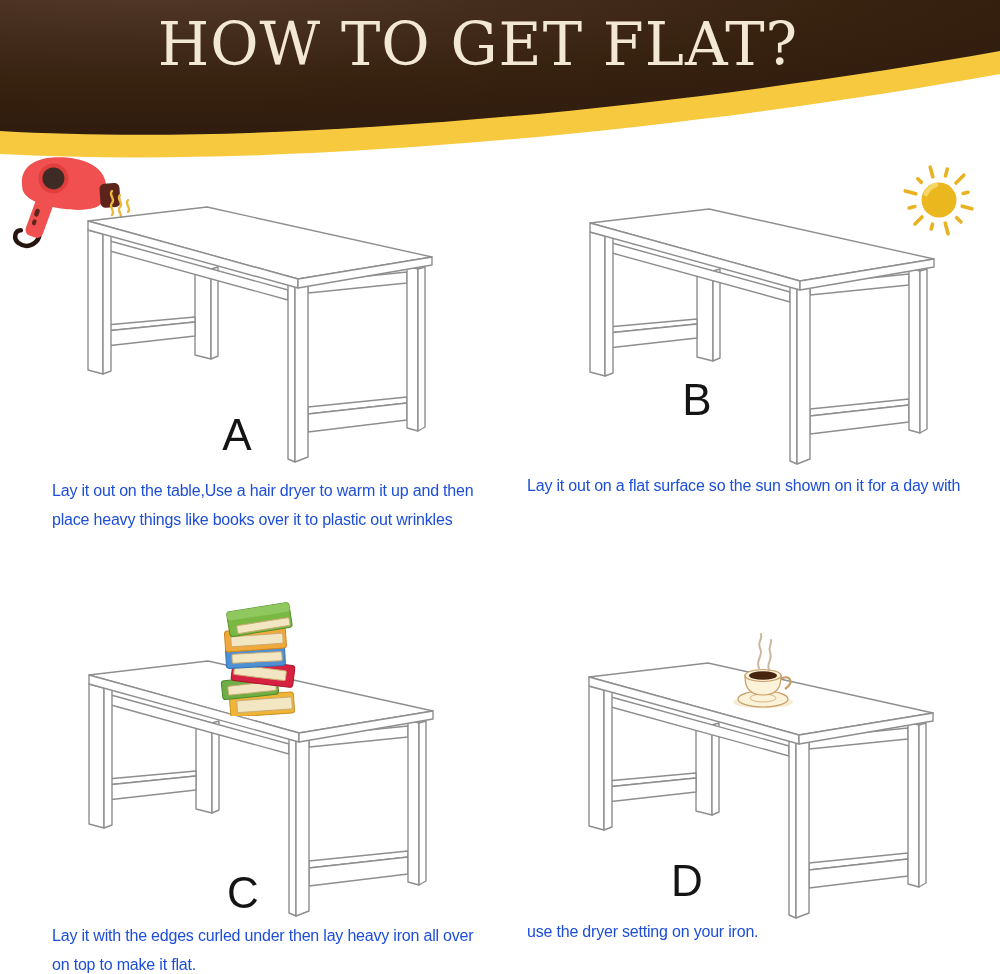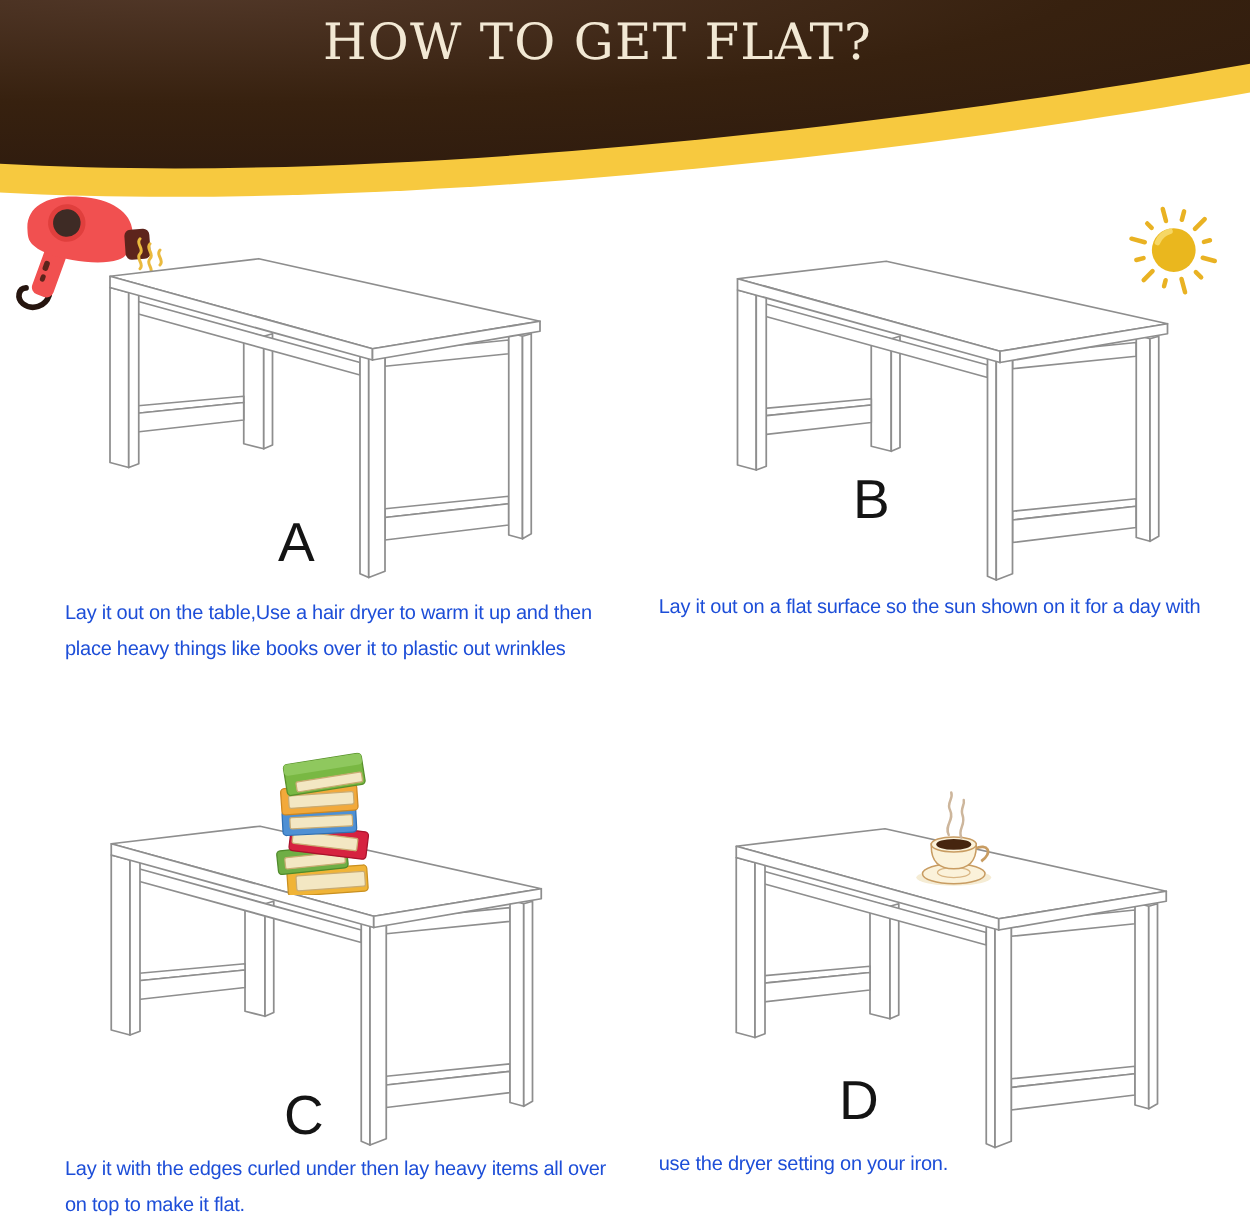--- a/index.html
+++ b/index.html
@@ -1,20 +1,20 @@
 <!DOCTYPE html>
 <html><head>
 <meta charset="utf-8">
 <style>
   html,body{margin:0;padding:0;background:#fff;}
   .page{position:relative;width:1000px;height:974px;background:#ffffff;
         font-family:"Liberation Sans",sans-serif;overflow:hidden;}
   .header-svg{position:absolute;top:0;left:0;display:block;}
   .title{position:absolute;top:10px;left:478px;transform:translateX(-50%);
-         font-family:"DejaVu Serif",serif;font-size:40px;line-height:1.2;
+         font-family:"DejaVu Serif",serif;font-size:59px;line-height:1.2;
          letter-spacing:1px;color:#F2E8D4;white-space:nowrap;font-weight:400;}
   .desk{position:absolute;width:370px;height:275px;}
   .desk.pos-a{left:70px;top:195px}
   .desk.pos-b{left:572px;top:197px}
   .desk.pos-c{left:71px;top:649px}
   .desk.pos-d{left:571px;top:651px}
   .step-label{position:absolute;width:60px;text-align:center;font-size:44px;
               line-height:1.15;color:#141414;}
   .lbl-a{left:207px;top:410px}
   .lbl-b{left:667px;top:375px}
@@ -178,21 +178,21 @@
       </g>
       <g transform="rotate(-9 40 18)">
         <rect x="8" y="5" width="63" height="25" rx="3" fill="#79B843" stroke="#578F2A"></rect>
         <rect x="8" y="5" width="63" height="9" rx="3" fill="#8FC85E"></rect>
         <rect x="16" y="20" width="53" height="8" rx="1.5" fill="#F3E7C3" stroke="#C9AB72"></rect>
       </g>
     </svg>
 
     <div class="step-label lbl-c">C</div>
     <div class="caption cap-c">
-      <div>Lay it with the edges curled under then lay heavy items all over</div>
+      <div>Lay it with the edges curled under then lay heavy iron all over</div>
       <div>on top to make it flat.</div>
     </div>
   </section>
 
   <section>
     <svg class="desk pos-d" viewBox="0 0 370 275" xmlns="http://www.w3.org/2000/svg" xmlns:xlink="http://www.w3.org/1999/xlink">
       <use xlink:href="#desk" href="#desk"></use>
     </svg>
 
     <svg class="icon icon-coffee" viewBox="0 0 95 80" xmlns="http://www.w3.org/2000/svg">

